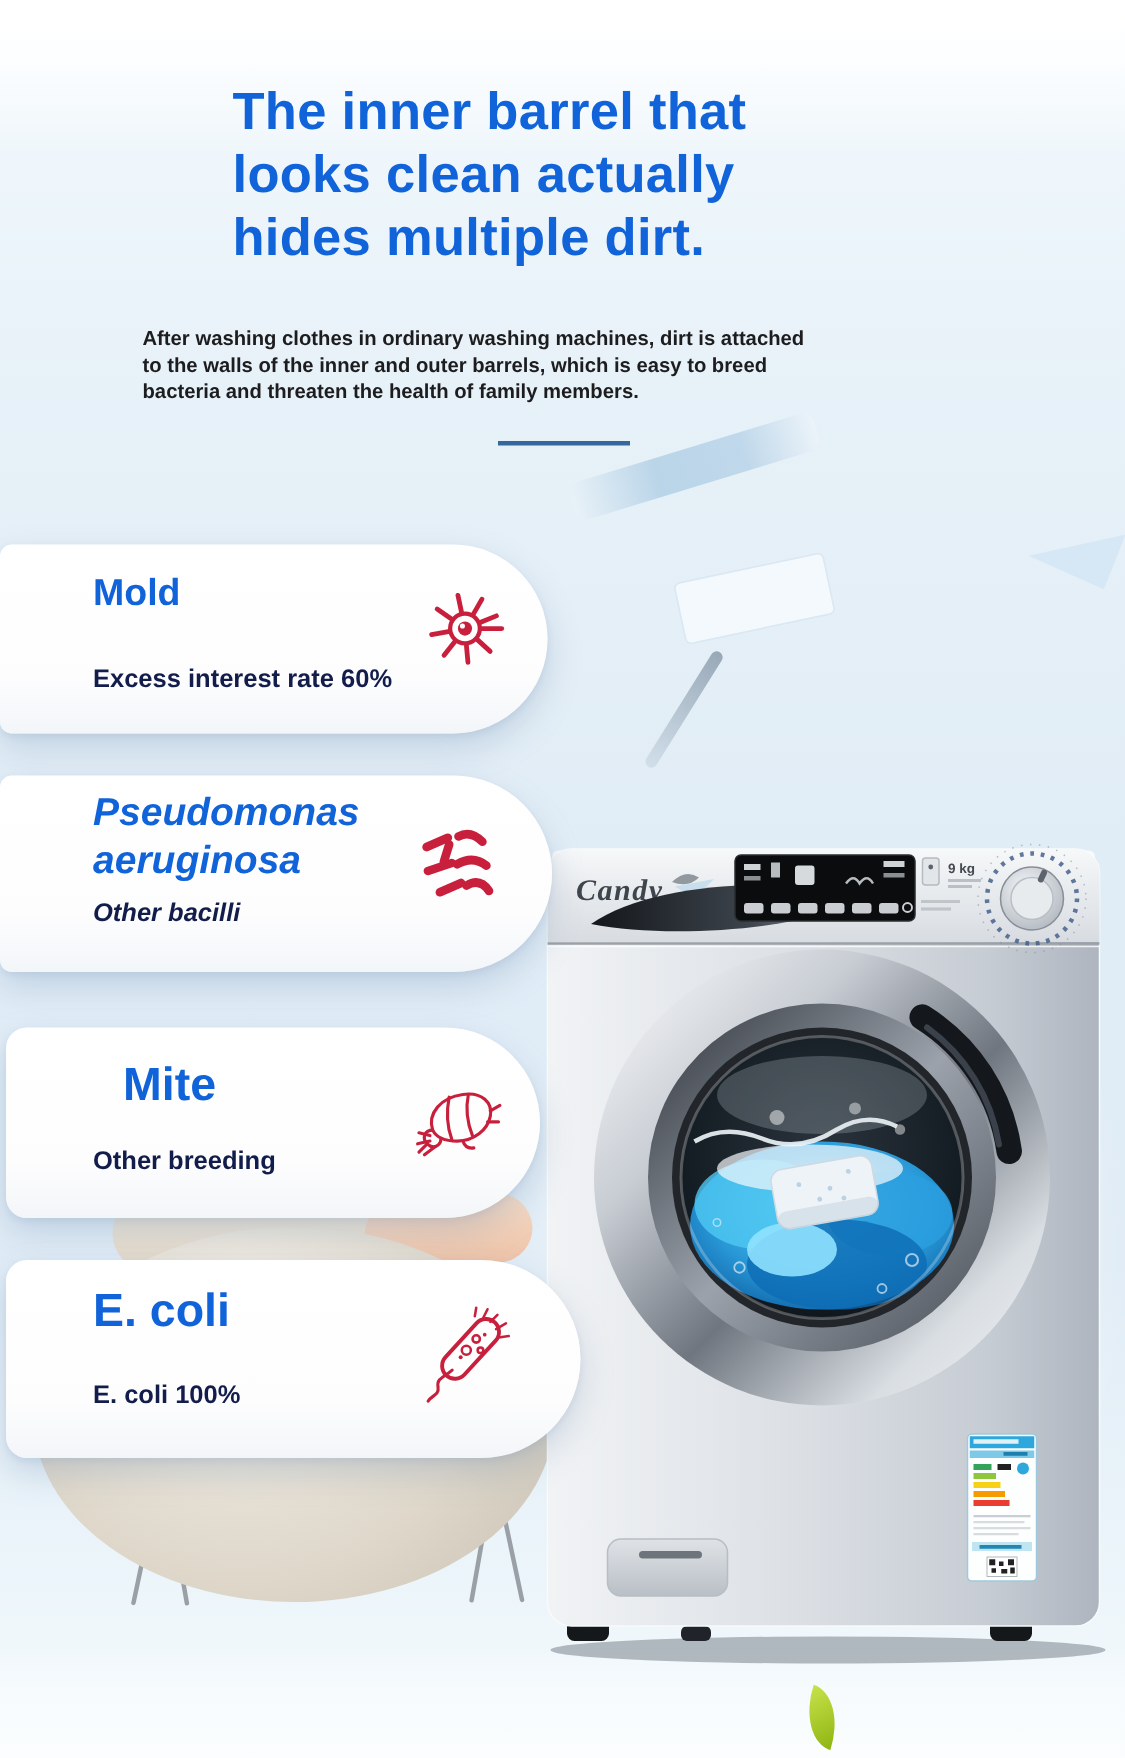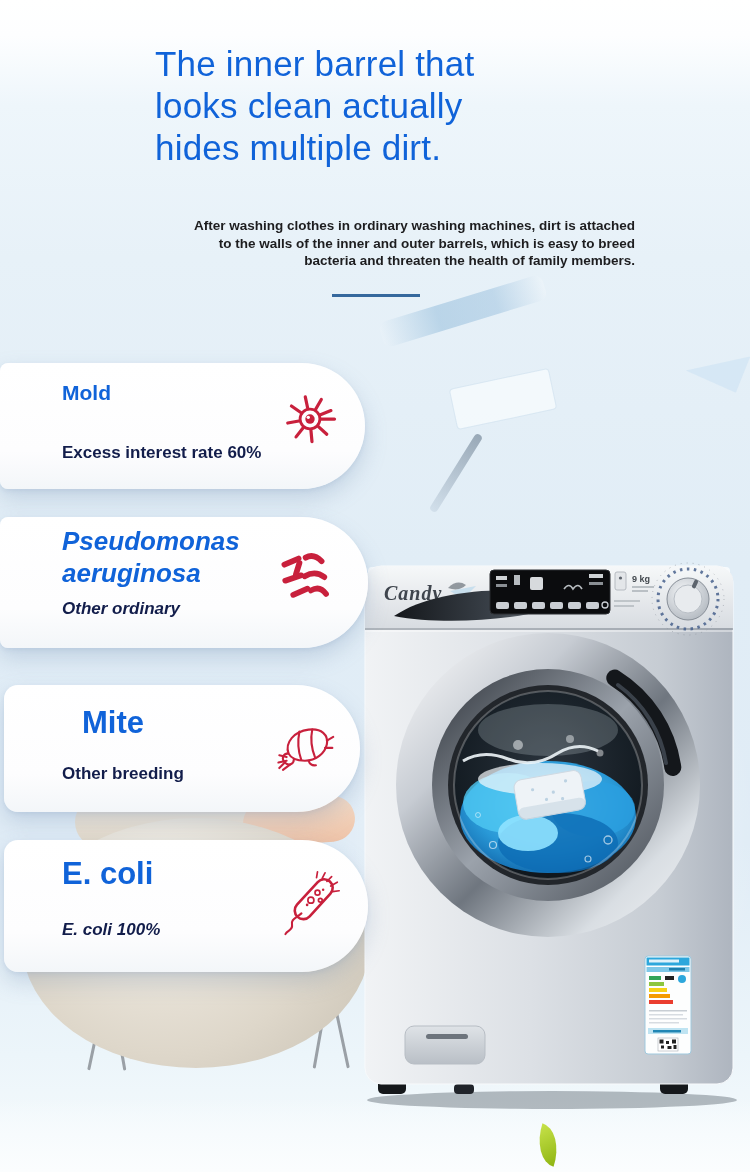--- a/index.html
+++ b/index.html
@@ -3,26 +3,26 @@
 <meta charset="utf-8">
 <style>
   html,body { margin:0; padding:0; background:#e6edf4; }
   .page {
     position:relative; width:750px; height:1172px; margin:0 auto; overflow:hidden;
     font-family:"Liberation Sans", sans-serif;
     background:linear-gradient(180deg,#ffffff 0%,#fdfeff 3%,#eef6fb 9%,#e7f1f8 22%,#e1edf6 48%,#e0ecf6 72%,#ecf5fa 90%,#f6fbfd 100%);
   }
   
   .headline {
-    position:absolute; left:155px; top:43px; width:420px;
-    font-size:35px; line-height:42px; font-weight:normal; color:#1063d9;
+    position:absolute; left:155px; top:54px; width:420px;
+    font-size:35px; line-height:42px; font-weight:bold; color:#1063d9;
     white-space:pre-line; letter-spacing:.2px;
   }
   .subtext {
-    position:absolute; left:95px; top:217px; width:540px; text-align:right;
+    position:absolute; left:95px; top:217px; width:540px; text-align:left;
     font-size:13.5px; line-height:17.5px; font-weight:bold; color:#1d1d1f; white-space:pre-line;
   }
   .divider { position:absolute; left:332px; top:294px; width:88px; height:3px; background:#35689d; }
   
   .shard { position:absolute; }
   .shard-pen { left:378px; top:298px; width:170px; height:26px; border-radius:8px;
     transform:rotate(-17deg);
     background:linear-gradient(90deg, rgba(255,255,255,.1), rgba(150,190,220,.55) 35%, rgba(120,170,210,.35) 70%, rgba(255,255,255,.2)); }
   .shard-paper { left:452px; top:378px; width:100px; height:40px; border-radius:4px;
     transform:rotate(-12deg); background:rgba(250,253,255,.65); border:1px solid rgba(200,220,235,.6); }
@@ -51,31 +51,31 @@
   .leaf { position:absolute; left:536px; top:1126px; width:24px; height:38px;
     border-radius:0 100% 0 100%; transform:rotate(18deg);
     background:linear-gradient(135deg,#c7e24a,#8fb512); }
   
   .card { position:absolute; z-index:5;
     background:linear-gradient(180deg,#ffffff,#fdfdfe 70%,#f3f6f9);
     box-shadow:0 10px 22px rgba(110,140,175,.28), 0 2px 4px rgba(120,150,185,.15); }
   .card1 { left:0;   top:363px; width:365px; height:126px; border-radius:8px 64px 64px 8px; }
   .card2 { left:0;   top:517px; width:368px; height:131px; border-radius:8px 66px 66px 8px;font-style:italic; }
   .card3 { left:4px; top:685px; width:356px; height:127px; border-radius:14px 64px 64px 14px; }
-  .card4 { left:4px; top:840px; width:364px; height:132px; border-radius:14px 66px 66px 14px; }
+  .card4 { left:4px; top:840px; width:364px; height:132px; border-radius:14px 66px 66px 14px;padding-left:19px; }
   .card-title { position:absolute; font-weight:bold; color:#1063d9; }
-  .card1 .card-title { left:62px; top:18px; font-size:21px; }
+  .card1 .card-title { left:62px; top:18px; font-size:25px; }
   .card2 .card-title { left:62px; top:8px;  font-size:26px; line-height:32px; width:235px; }
   .card3 .card-title { left:58px; top:20px; font-size:31px;margin-left:20px; }
   .card4 .card-title { left:58px; top:16px; font-size:31px; }
   .card-sub { position:absolute; font-weight:bold; color:#121d4b; font-size:17px;text-align:center; }
   .card1 .card-sub { left:62px; top:80px; }
   .card2 .card-sub { left:62px; top:82px; }
   .card3 .card-sub { left:58px; top:79px; }
-  .card4 .card-sub { left:58px; top:80px;font-style:italic; }
+  .card4 .card-sub { left:58px; top:80px; }
   .card-icon { position:absolute; }
   .card1 .card-icon { left:277px; top:24px; width:66px; height:66px; }
   .card2 .card-icon { left:272px; top:30px; width:62px; height:62px; }
   .card3 .card-icon { left:268px; top:30px; width:64px; height:64px; }
   .card4 .card-icon { left:272px; top:30px; width:66px; height:66px; }
   
   .machine { position:absolute; left:362px; top:558px; width:378px; height:552px; z-index:3; }
   .z1 { z-index:1; } .z2 { z-index:2; } .z4 { z-index:4; }
 </style>
 </head>
@@ -309,21 +309,21 @@
           <line x1="46.1" y1="29.5" x2="57.2" y2="25"></line>
         </g>
       </g>
       <circle cx="35" cy="34" r="5" fill="#c8203c"></circle>
       <circle cx="33.2" cy="32.2" r="1.8" fill="#ffffff"></circle>
     </svg>
   </div>
 
   <div class="card card2">
     <div class="card-title">Pseudomonas aeruginosa</div>
-    <div class="card-sub">Other ordinary</div>
+    <div class="card-sub">Other bacilli</div>
     <svg class="card-icon" viewBox="0 0 70 70">
       <g stroke="#c8203c" fill="none" stroke-linecap="round" stroke-width="6.5">
         <line x1="14" y1="20" x2="30" y2="13"></line>
         <path d="M38,12 Q47,7 56,16"></path>
         <line x1="15" y1="38" x2="33" y2="32"></line>
         <path d="M37,33 Q49,26 59,34"></path>
         <line x1="24" y1="54" x2="40" y2="47"></line>
         <path d="M44,49 Q54,43 61,53"></path>
         <line x1="31" y1="18" x2="27" y2="31"></line>
       </g>

